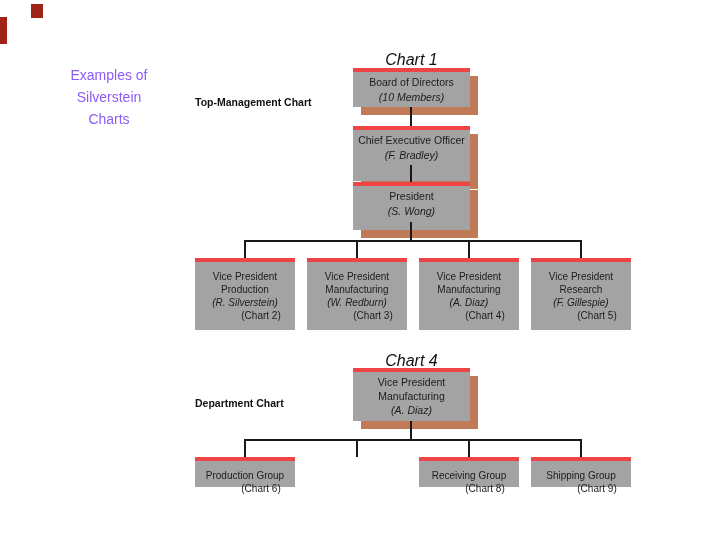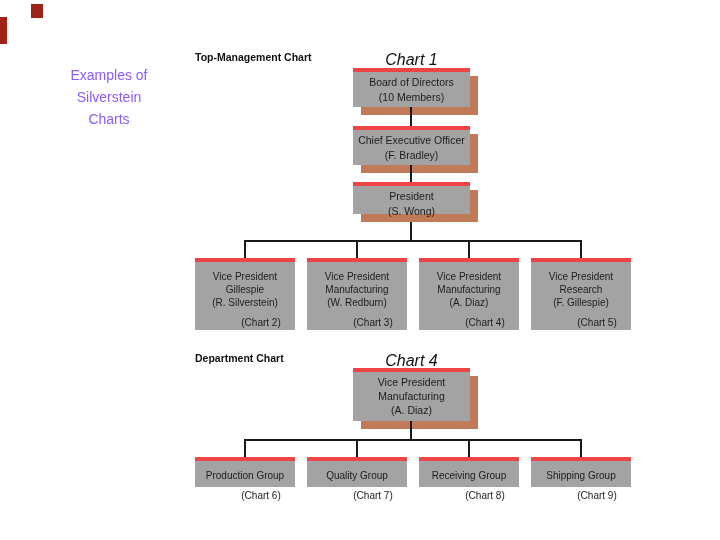--- a/index.html
+++ b/index.html
@@ -9,43 +9,43 @@
   }
   
   .deco-square{position:absolute;left:31px;top:4px;width:12px;height:14px;background:#9E2418;}
   .deco-bar{position:absolute;left:0;top:17px;width:7px;height:27px;background:#9E2418;}
 
   
   .slide-title{position:absolute;left:25px;top:64px;width:168px;text-align:center;
     font-size:14px;line-height:22px;color:#8b5cf6;}
 
   
-  .sec-label{position:absolute;font-size:10.5px;font-weight:bold;color:#111;}
+  .sec-label{position:absolute;font-size:10.5px;font-weight:bold;color:#111;margin-top:45px;}
   .chart-ref{position:absolute;left:353px;width:117px;text-align:center;
     font-size:16px;font-style:italic;color:#111;}
   .lbl-top{top:51px;}
   .lbl-dept{top:352px;}
   .sec-label.lbl-top,.sec-label.lbl-dept{left:195px;}
 
   
   .obox{position:absolute;box-sizing:border-box;background:#a3a3a3;
     border-top:4px solid #ef4444;text-align:center;z-index:2;}
   .obox.shadowed{box-shadow:8px 8px 0 0 #C07A58;}
   .tier{left:353px;width:117px;font-size:10.5px;line-height:15px;padding-top:3px;}
   .b-board{top:68px;height:39px;}
-  .b-ceo{top:126px;height:39px;}
-  .b-pres{top:182px;height:32px;}
+  .b-ceo{top:126px;height:55px;}
+  .b-pres{top:182px;height:48px;}
   .b-droot{top:368px;height:53px;line-height:14px;font-size:10.5px;}
 
   .leaf{width:100px;font-size:10px;line-height:13px;padding-top:8px;}
   .vp{top:258px;height:72px;}
   .grp{top:457px;height:30px;}
   .c1{left:195px;} .c2{left:307px;} .c3{left:419px;} .c4{left:531px;}
-  .ital{}
-  .ref-line{margin-top:7px;padding-left:32px;}
+  .ital{font-style:italic;}
+  .ref-line{padding-left:32px;}
 
   
   .line{position:absolute;background:#191919;z-index:3;}
   .v{width:2px;} .h{height:2px;}
   .v-board-ceo{left:410px;top:107px;height:19px;}
   .v-ceo-pres{left:410px;top:165px;height:17px;}
   .v-pres-bus{left:410px;top:222px;height:20px;}
   .h-bus-top{left:244px;top:240px;width:338px;}
   .stub{height:18px;top:240px;}
   .s1{left:244px;} .s2{left:356px;} .s3{left:468px;} .s4{left:580px;}
@@ -87,21 +87,21 @@
   <div class="line v v-ceo-pres"></div>
   <div class="line v v-pres-bus"></div>
   <div class="line h h-bus-top"></div>
   <div class="line v stub s1"></div>
   <div class="line v stub s2"></div>
   <div class="line v stub s3"></div>
   <div class="line v stub s4"></div>
 
   <div class="obox leaf vp c1">
     <div>Vice President</div>
-    <div>Gillespie</div>
+    <div>Production</div>
     <div class="ital">(R. Silverstein)</div>
     <div class="ref-line">(Chart 2)</div>
   </div>
   <div class="obox leaf vp c2">
     <div>Vice President</div>
     <div>Manufacturing</div>
     <div class="ital">(W. Redburn)</div>
     <div class="ref-line">(Chart 3)</div>
   </div>
   <div class="obox leaf vp c3">
@@ -130,24 +130,20 @@
   <div class="line h h-bus-dept"></div>
   <div class="line v stub2 s1"></div>
   <div class="line v stub2 s2"></div>
   <div class="line v stub2 s3"></div>
   <div class="line v stub2 s4"></div>
 
   <div class="obox leaf grp c1">
     <div>Production Group</div>
     <div class="ref-line">(Chart 6)</div>
   </div>
-  <div class="obox leaf grp c2">
-    <div>Quality Group</div>
-    <div class="ref-line">(Chart 7)</div>
-  </div>
   <div class="obox leaf grp c3">
     <div>Receiving Group</div>
     <div class="ref-line">(Chart 8)</div>
   </div>
   <div class="obox leaf grp c4">
     <div>Shipping Group</div>
     <div class="ref-line">(Chart 9)</div>
   </div>
 
 </div>

